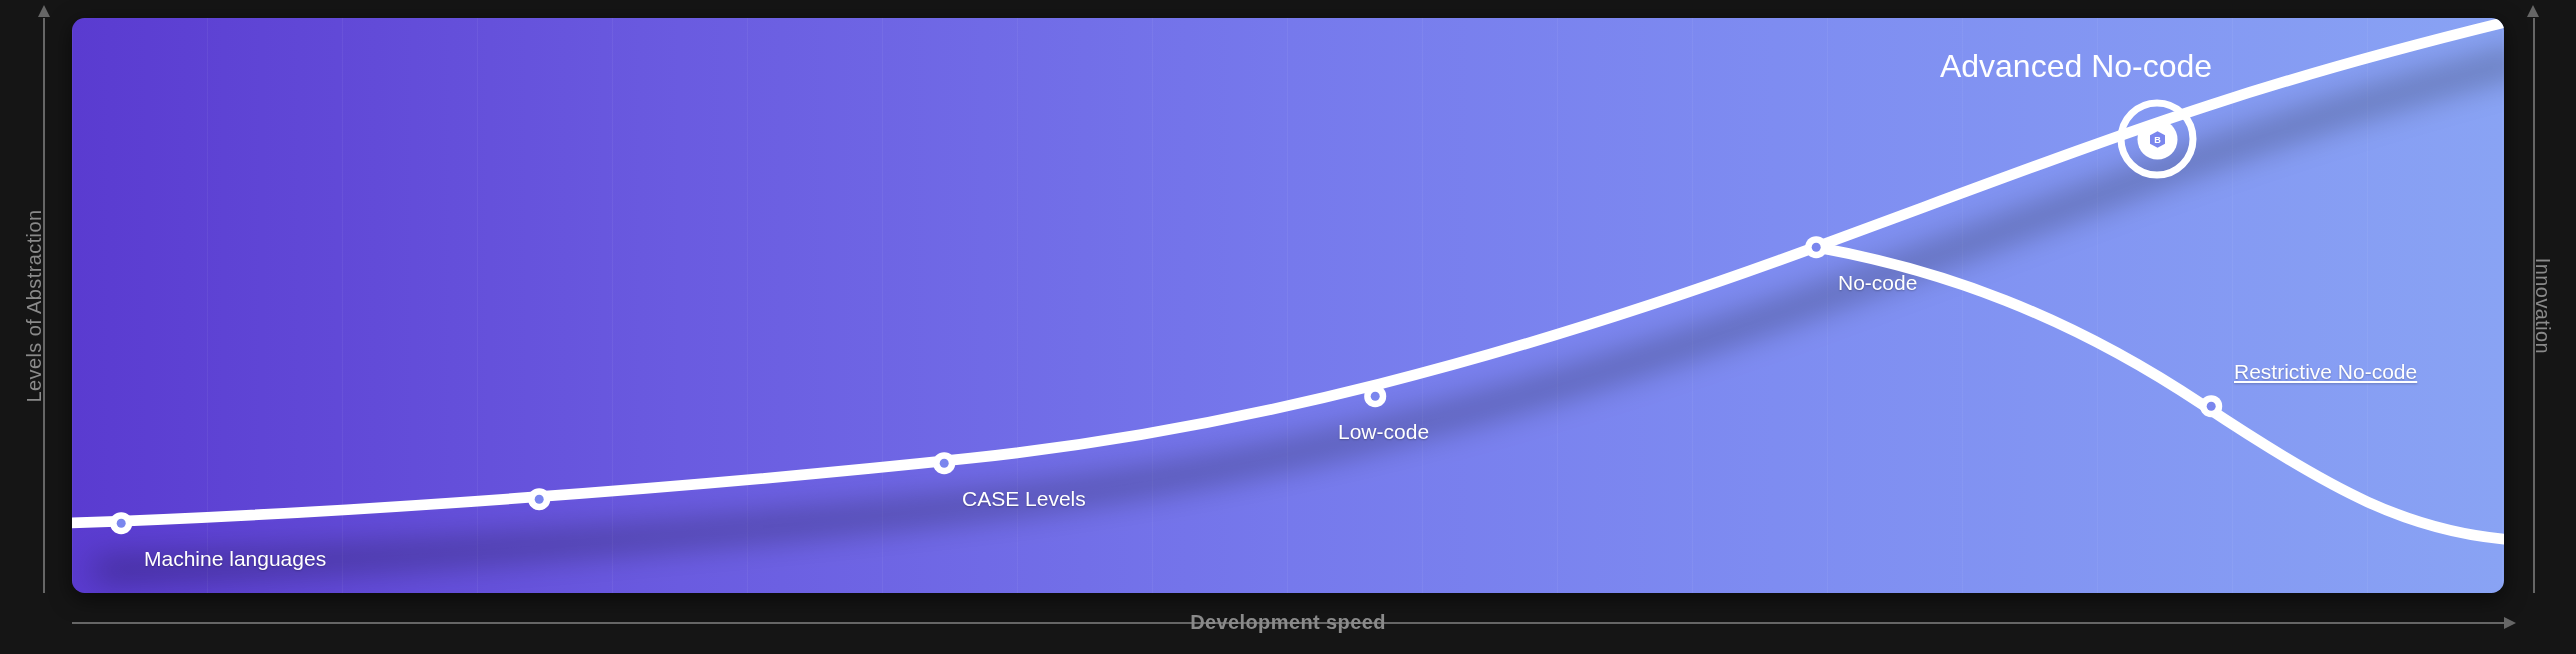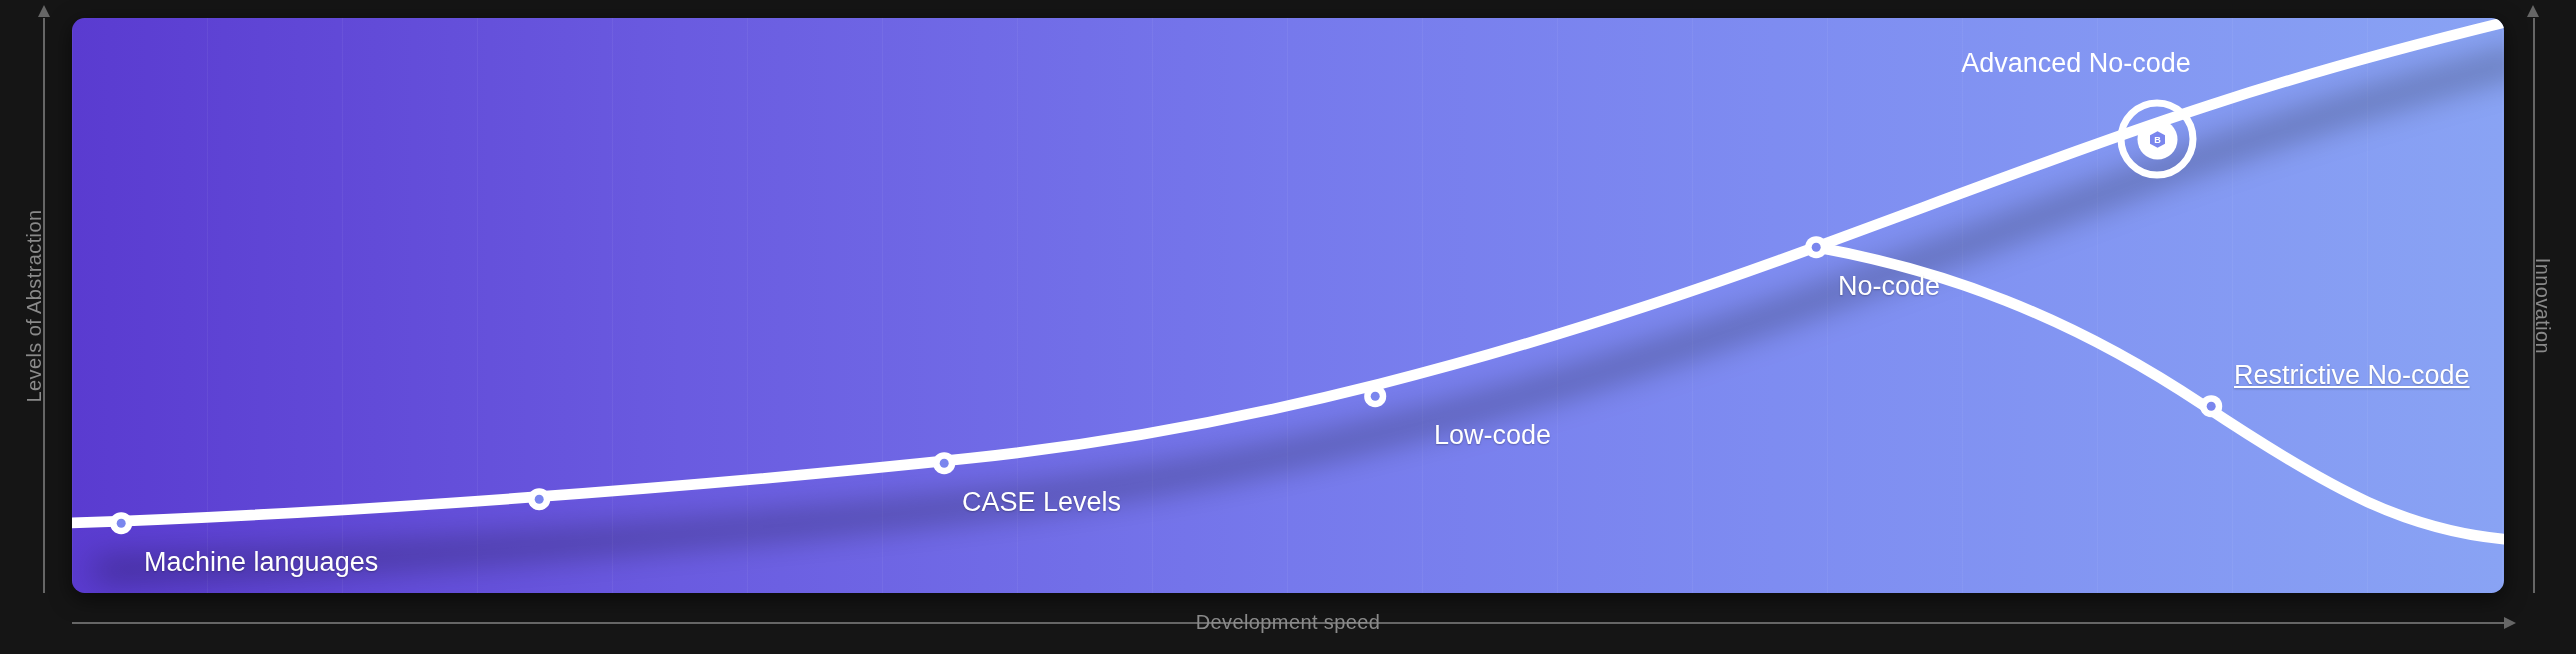--- a/index.html
+++ b/index.html
@@ -97,20 +97,21 @@
   }
   .axisLabel.x {
     top: 611px;
     left: 72px;
     width: 2432px;
     text-align: center;
     display: flex;
     align-items: center;
     justify-content: center;
     gap: 16px;
+    font-weight: bold;
   }
   .axisLabel.x .dash {
     flex: 0 0 auto;
     width: 25px; height: 1.8px; background: #666;
   }
   .axisLabel.yL {
     top: 306px; left: 34px;
     transform: translate(-50%, -50%) rotate(-90deg);
   }
   .axisLabel.yR {
@@ -133,21 +134,21 @@
     position: absolute;
     left: 50%; top: 50%;
     width: 9px; height: 9px;
     border-radius: 50%;
     background: #7a86ee;
     transform: translate(-50%, -50%);
   }
   .ptLabel {
     position: absolute;
     color: #fff;
-    font-size: 27px;
+    font-size: 21px;
     font-weight: 400;
     white-space: nowrap;
     text-shadow: 0 0.9px 1.8px rgba(0,0,0,0.25);
     transform: translateY(0);
     z-index: 6;
   }
 
   .advMarker {
     position: absolute;
     width: 65px; height: 65px;
@@ -166,21 +167,21 @@
     background: #fff;
     display: flex;
     align-items: center;
     justify-content: center;
   }
   .advMarker .inner svg { display:block; }
 
   .advLabel {
     position: absolute;
     color: #fff;
-    font-size: 27px;
+    font-size: 32px;
     text-align: center;
     line-height: 1.35;
     white-space: nowrap;
     transform: translate(-50%, 0);
     z-index: 6;
   }
 </style>
 </head>
 <body>
 
@@ -207,21 +208,21 @@
 
     <div class="pt" style="left:49px;  top:505px;"></div>
     <div class="ptLabel" style="left:72px; top:529px;">Machine languages</div>
 
     <div class="pt" style="left:467px; top:481px;"></div>
 
     <div class="pt" style="left:872px; top:445px;"></div>
     <div class="ptLabel" style="left:890px; top:469px;">CASE Levels</div>
 
     <div class="pt" style="left:1303px; top:378px;"></div>
-    <div class="ptLabel" style="left:1362px; top:402px;text-align:right;">Low-code</div>
+    <div class="ptLabel" style="left:1266px; top:402px;text-align:right;">Low-code</div>
 
     <div class="pt" style="left:1744px; top:229px;"></div>
     <div class="ptLabel" style="left:1766px; top:253px;">No-code</div>
 
     <div class="advMarker" style="left:2085px; top:121px;">
       <div class="inner">
         <svg width="20" height="20" viewBox="0 0 24 24">
           <polygon points="12,2 21,7 21,17 12,22 3,17 3,7" fill="#7a86ee"></polygon>
           <text x="12" y="16" text-anchor="middle" font-size="11" font-weight="700" fill="#fff">B</text>
         </svg>

